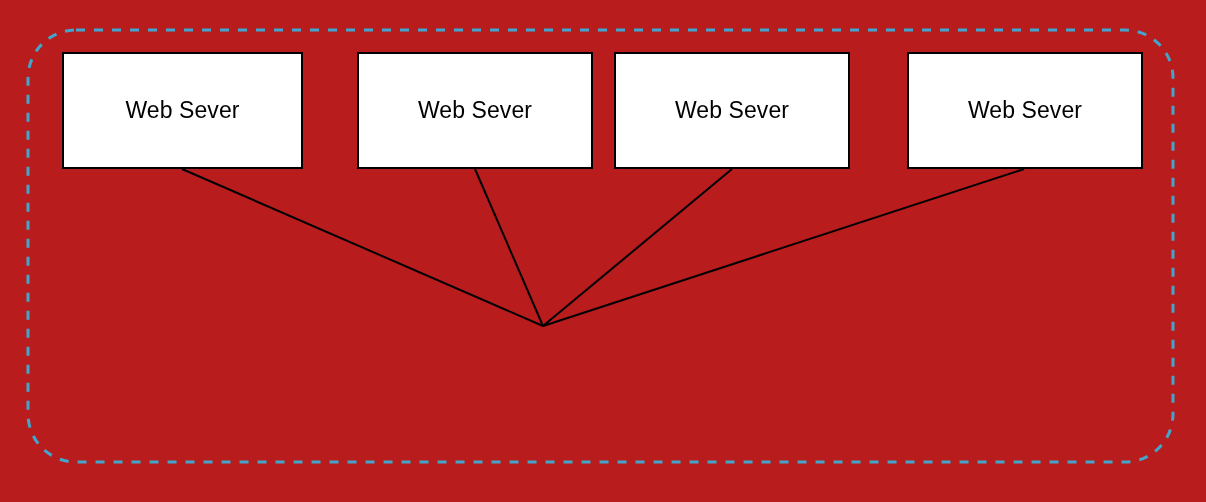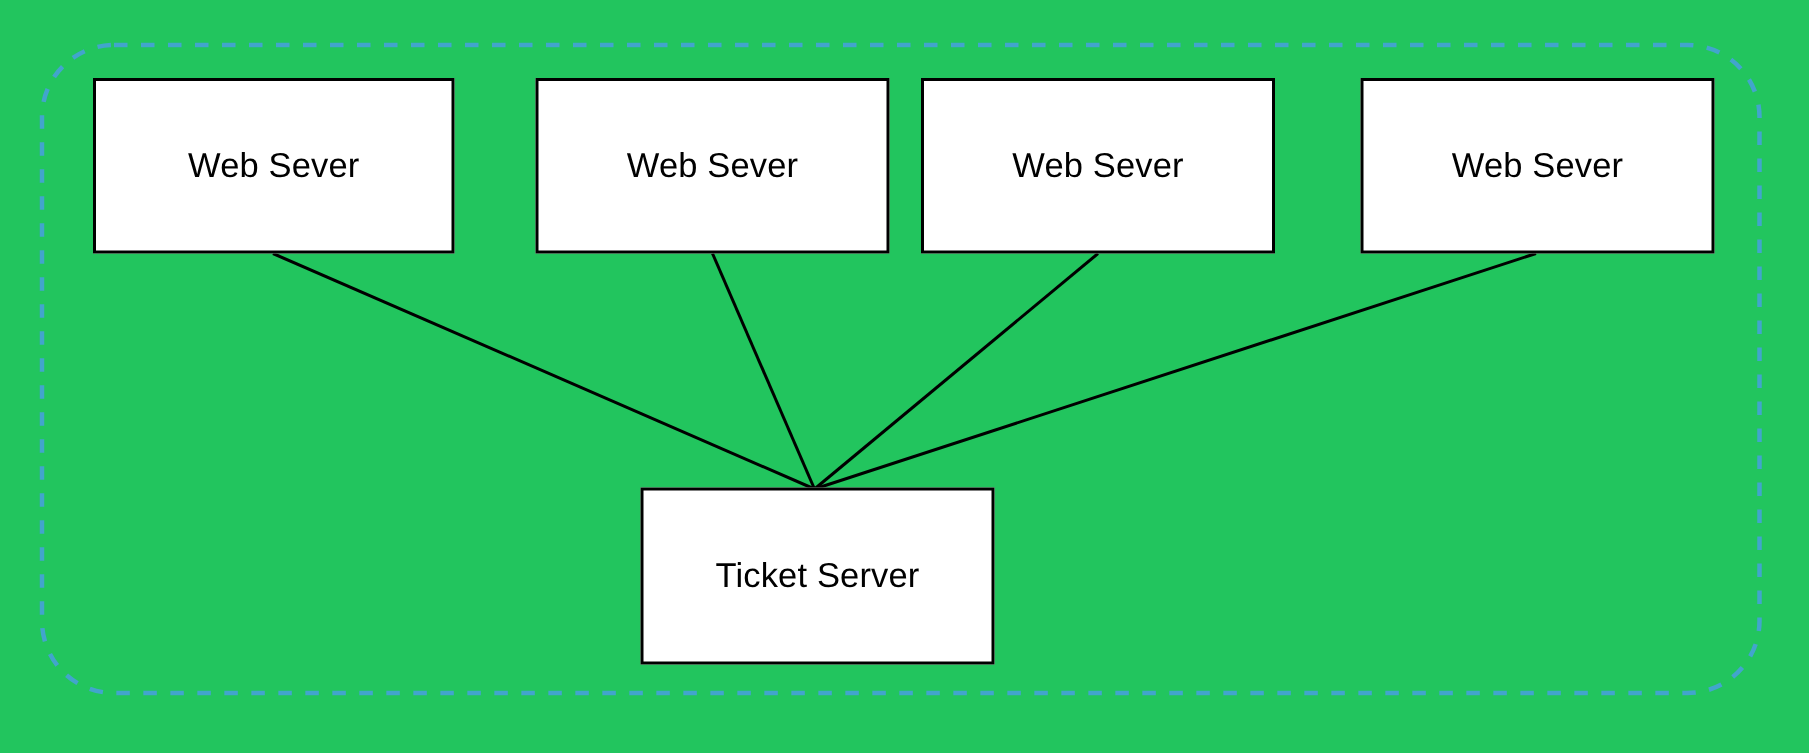--- a/index.html
+++ b/index.html
@@ -40,21 +40,21 @@
     font-size: 23px;
     line-height: 1.2;
     color: #000000;
     white-space: nowrap;
     letter-spacing: 0.1px;
   }
 </style>
 </head>
 <body>
 
-<div id="canvas" style="width: 1206px; height: 502px; background: #22c55e;">
+<div id="canvas" style="width: 1206px; height: 502px; background: #b91c1c;">
 
   <svg id="diagram-svg" viewBox="0 0 1206 502" xmlns="http://www.w3.org/2000/svg" style="width: 1206px; height: 502px;">
     <rect id="boundary-rect" fill="none" stroke-linecap="butt" x="28" y="30" width="1145" height="432" rx="48" ry="48" stroke="#42a5cc" stroke-width="3" stroke-dasharray="9 9"></rect>
     <g id="edge-layer">
         <line x1="182" y1="169" x2="543" y2="326" stroke="#000000" stroke-width="2"></line>
         <line x1="475" y1="169" x2="543" y2="326" stroke="#000000" stroke-width="2"></line>
         <line x1="732" y1="169" x2="543" y2="326" stroke="#000000" stroke-width="2"></line>
         <line x1="1024" y1="169" x2="543" y2="326" stroke="#000000" stroke-width="2"></line>
       </g>
   </svg>
@@ -68,17 +68,14 @@
   </div>
 
   <div class="node-box" style="left: 614px; top: 52px; width: 236px; height: 117px; background: rgb(255, 255, 255); border-color: rgb(0, 0, 0); border-width: 2px;">
     <span class="node-label" style="font-size: 23px; color: rgb(0, 0, 0);">Web Sever</span>
   </div>
 
   <div class="node-box" style="left: 907px; top: 52px; width: 236px; height: 117px; background: rgb(255, 255, 255); border-color: rgb(0, 0, 0); border-width: 2px;">
     <span class="node-label" style="font-size: 23px; color: rgb(0, 0, 0);">Web Sever</span>
   </div>
 
-  <div class="node-box" style="left: 427px; top: 325px; width: 236px; height: 118px; background: rgb(255, 255, 255); border-color: rgb(0, 0, 0); border-width: 2px;">
-    <span class="node-label" style="font-size: 23px; color: rgb(0, 0, 0);">Ticket Server</span>
-  </div>
 
 </div>
 
 </body></html>

